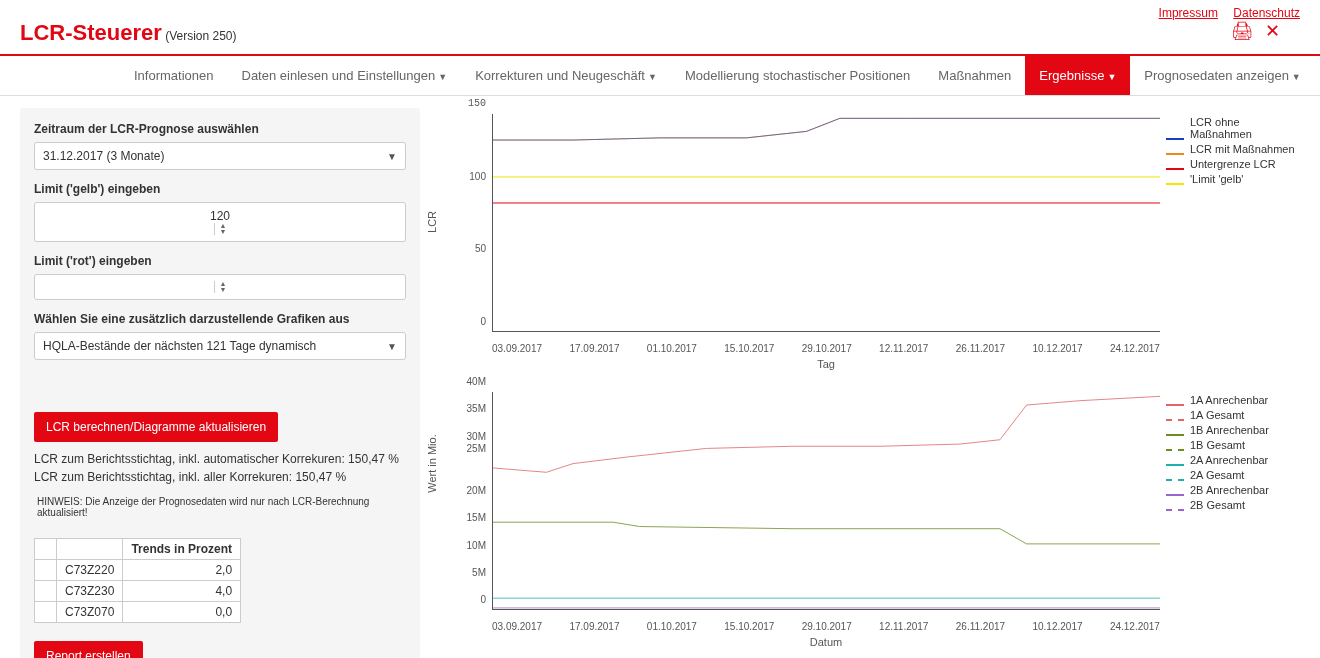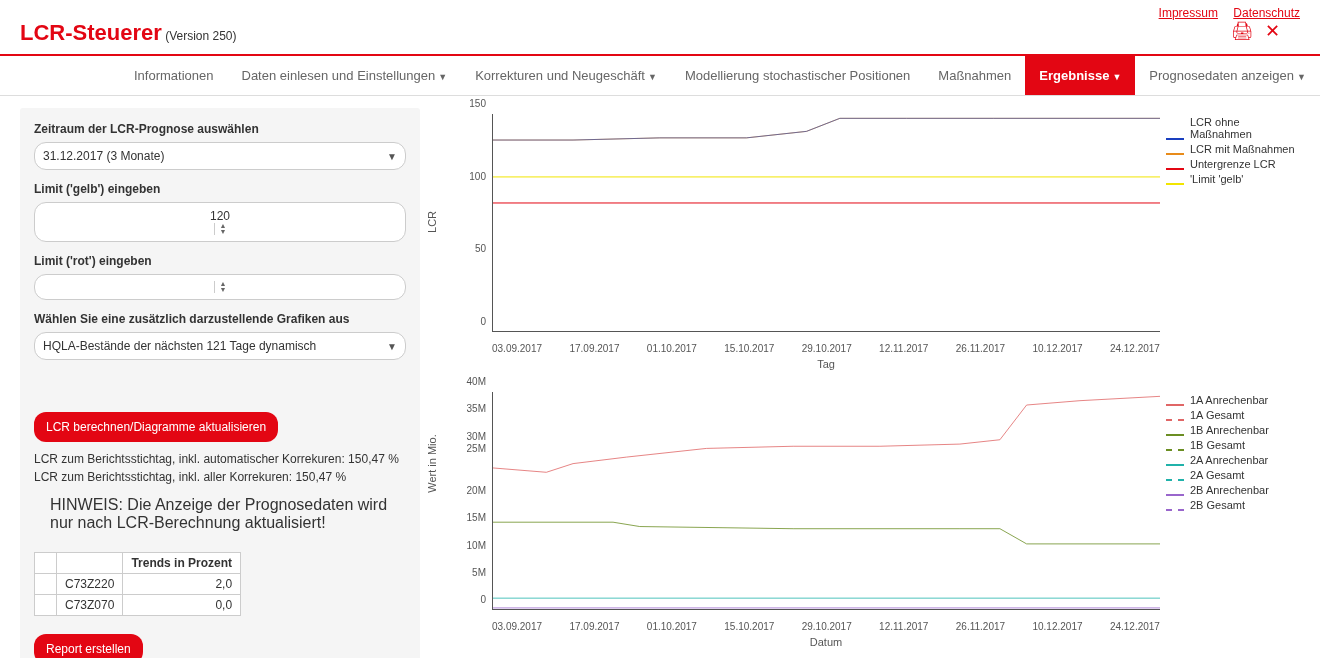--- a/index.html
+++ b/index.html
@@ -6,33 +6,33 @@
 body { font-family: Arial, sans-serif; font-size: 12px; color: #333; background: #fff; width: 1320px; }
 .top-links { text-align: right; padding: 6px 20px 0; font-size: 12px; }
 .top-links a { color: #e30613; text-decoration: underline; margin-left: 12px; }
 .top-icons { float: right; padding: 0 20px 6px; }
 .top-icons span { color: #e30613; font-size: 18px; margin-left: 8px; cursor: pointer; }
 .header { padding: 0 20px 8px; border-bottom: 2px solid #e30613; }
 .app-title { color: #e30613; font-size: 22px; font-weight: bold; display: inline; }
 .app-version { color: #333; font-size: 12px; font-weight: normal; }
 .nav { border-bottom: 1px solid #ddd; padding: 0 120px; display: flex; background: #fff; }
 .nav-item { padding: 12px 14px; color: #666; cursor: pointer; font-size: 13px; white-space: nowrap; }
-.nav-item.active { background: #e30613; color: #fff; font-weight: bold; }
+.nav-item.active { background: #e30613; color: #fff; }
 .nav-item .caret { font-size: 9px; margin-left: 3px; }
 .content { display: flex; padding: 12px 20px; gap: 14px; }
 .sidebar { width: 400px; background: #f5f5f5; padding: 14px; border-radius: 3px; }
 .form-label { font-weight: bold; font-size: 12px; margin-bottom: 6px; display: block; }
-.form-control { width: 100%; padding: 6px 8px; border: 1px solid #ccc; border-radius: 12px; background: #fff; font-size: 12px; margin-bottom: 12px; position: relative; }
+.form-control { width: 100%; padding: 6px 8px; border: 1px solid #ccc; border-radius: 3px; background: #fff; font-size: 12px; margin-bottom: 12px; position: relative; }
 .select-control { display: flex; justify-content: space-between; align-items: center; cursor: pointer; }
 .select-caret { font-size: 10px; color: #555; }
 .spinner-control { display: flex; justify-content: space-between; align-items: center; flex-direction: column; }
 .spinner-btns { display: flex; flex-direction: column; font-size: 7px; line-height: 6px; color: #666; border-left: 1px solid #ccc; padding-left: 5px; }
-.btn-red { background: #e30613; color: #fff; border: none; padding: 8px 12px; font-size: 12px; cursor: pointer; border-radius: 12px; margin-bottom: 10px; display: inline-block; }
+.btn-red { background: #e30613; color: #fff; border: none; padding: 8px 12px; font-size: 12px; cursor: pointer; border-radius: 2px; margin-bottom: 10px; display: inline-block; }
 .info-text { font-size: 12px; margin-bottom: 4px; }
-.info-hint { font-size: 16px; margin: 12px 16px 20px; }
+.info-hint { font-size: 10px; margin: 12px 3px 20px; }
 .trend-table { border-collapse: collapse; font-size: 12px; margin-bottom: 18px; }
 .trend-table th, .trend-table td { border: 1px solid #ccc; padding: 3px 8px; background: #fff; text-align: left; }
 .trend-table th { font-weight: bold; text-align: center; }
 .trend-table td.num { text-align: right; }
 .charts { flex: 1; display: flex; flex-direction: column; gap: 18px; }
 .chart-box { display: flex; }
 .chart-area { flex: 1; position: relative; height: 260px; }
 .legend { width: 140px; font-size: 11px; padding-left: 6px; padding-top: 8px; }
 .legend-item { display: flex; align-items: flex-end; margin-bottom: 3px; gap: 6px; }
 .legend-swatch { width: 18px; height: 2px; flex-shrink: 0; }
@@ -119,40 +119,45 @@
           </tr>
         </thead>
       <tbody id="trend-body">
           <tr>
             <td></td>
             <td>C73Z220</td>
             <td class="num">2,0</td>
           </tr>
           <tr>
             <td></td>
+            <td>C73Z230</td>
+            <td class="num">4,0</td>
+          </tr>
+          <tr>
+            <td></td>
             <td>C73Z070</td>
             <td class="num">0,0</td>
           </tr>
         </tbody>
     </table>
 
     <button class="btn-red">Report erstellen</button><br>
     
   </div>
 
   <div class="charts">
 
     <div class="chart-box">
       <div class="chart-area">
         <div class="axis-label-y">LCR</div>
         <div class="y-ticks" id="c1-yticks">
             <span class="y-tick" style="bottom: 6px;">0</span>
             <span class="y-tick" style="bottom: 78.6667px;">50</span>
             <span class="y-tick" style="bottom: 151.333px;">100</span>
-            <span class="y-tick" style="bottom: 224px;">150</span>
+            <span class="y-tick" style="bottom: 224px; font-family: Liberation Mono, monospace;">150</span>
           </div>
         <div class="plot-area">
           <svg class="plot" viewBox="0 0 100 100" preserveAspectRatio="none">
             <polyline points="0,12 12,12 25,11 38,11 47,8 52,2 62,2 75,2 88,2 100,2" fill="none" stroke="#e88b1a" stroke-width="0.8" vector-effect="non-scaling-stroke"></polyline>
             <polyline points="0,12 12,12 25,11 38,11 47,8 52,2 62,2 75,2 88,2 100,2" fill="none" stroke="#1a3fbf" stroke-width="0.6" vector-effect="non-scaling-stroke"></polyline>
             <line x1="0" y1="29" x2="100" y2="29" stroke="#f2e500" stroke-width="1" vector-effect="non-scaling-stroke"></line>
             <line x1="0" y1="41" x2="100" y2="41" stroke="#e30613" stroke-width="1" vector-effect="non-scaling-stroke"></line>
           </svg>
         </div>
         <div class="x-ticks" id="c1-xticks">

